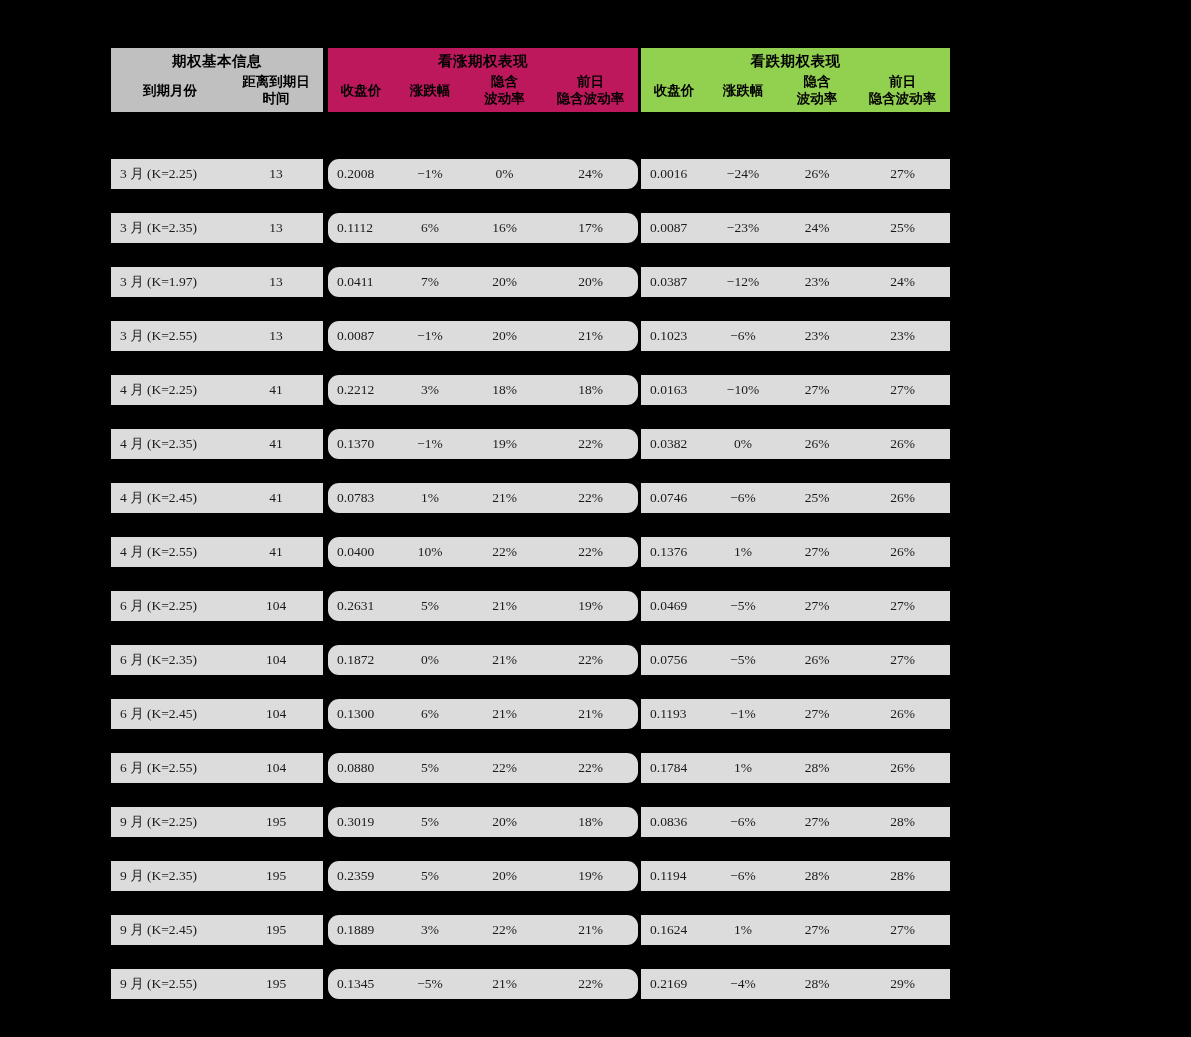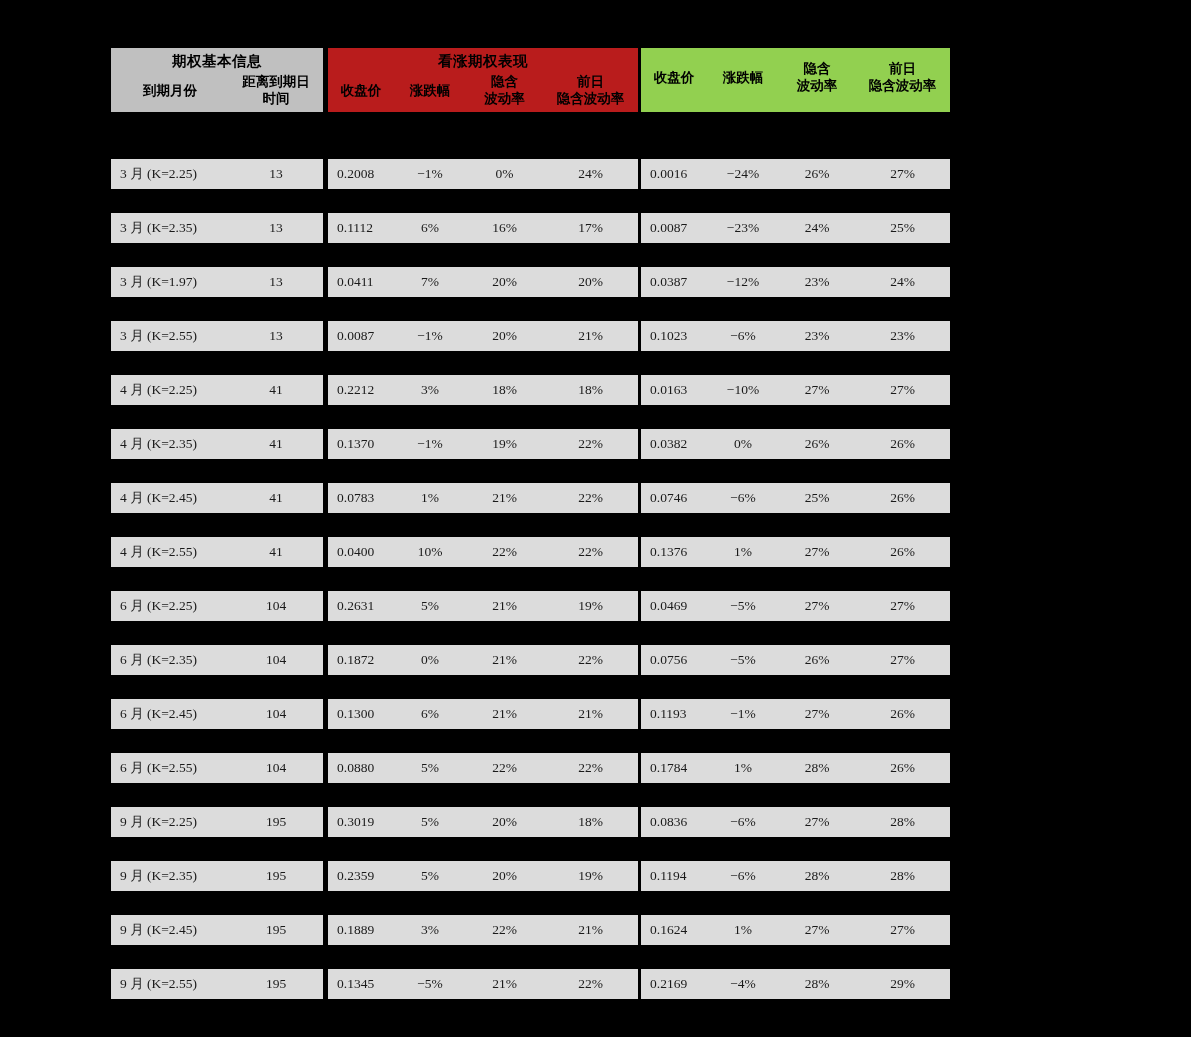--- a/index.html
+++ b/index.html
@@ -17,21 +17,21 @@
     position:absolute;left:111px;top:48px;
     width:839px;height:64px;
     display:flex;
     align-items:stretch;
   }
   .grp{
     display:flex;flex-direction:column;
     box-sizing:border-box;
   }
   .grp.basic{width:212px;background:#C0C0C0;}
-  .grp.call {width:310px;background:#b91c1c;margin-left:5px;}
+  .grp.call {width:310px;background:#be185d;margin-left:5px;}
   .grp.put  {width:309px;background:#92D050;margin-left:3px;}
 
   .grp-title{
     height:28px;
     display:flex;align-items:center;justify-content:center;
     font-size:14.5px;font-weight:700;color:#000;
     letter-spacing:.5px;
     font-family:"Liberation Serif","DejaVu Serif",serif;
   }
   .grp-cols{
@@ -72,21 +72,21 @@
     height:30px;
     margin-bottom:24px;
     display:flex;align-items:stretch;
   }
   .seg{
     background:#DCDCDC;
     display:flex;align-items:stretch;
     box-sizing:border-box;
   }
   .seg.s-basic{width:212px;}
-  .seg.s-call {width:310px;margin-left:5px;}
+  .seg.s-call {width:310px;margin-left:5px;border-radius:11px;}
   .seg.s-put  {width:309px;margin-left:3px;}
 
   .cell{
     display:flex;align-items:center;justify-content:center;
     font-size:13.5px;color:#1a1a1a;
     font-family:"Liberation Serif","DejaVu Serif",serif;
     box-sizing:border-box;
     white-space:nowrap;
   }
   .seg.s-basic .cell.c-month{flex:0 0 118px;justify-content:flex-start;padding-left:9px;}
@@ -136,20 +136,21 @@
           <span>波动率</span>
         </div>
         <div class="hcell c-piv">
           <span>前日</span>
           <span>隐含波动率</span>
         </div>
       </div>
     </div>
 
     <div class="grp put">
+      <div class="grp-title">看跌期权表现</div>
       <div class="grp-cols">
         <div class="hcell c-close">
           <span>收盘价</span>
         </div>
         <div class="hcell c-chg">
           <span>涨跌幅</span>
         </div>
         <div class="hcell c-iv">
           <span>隐含</span>
           <span>波动率</span>

